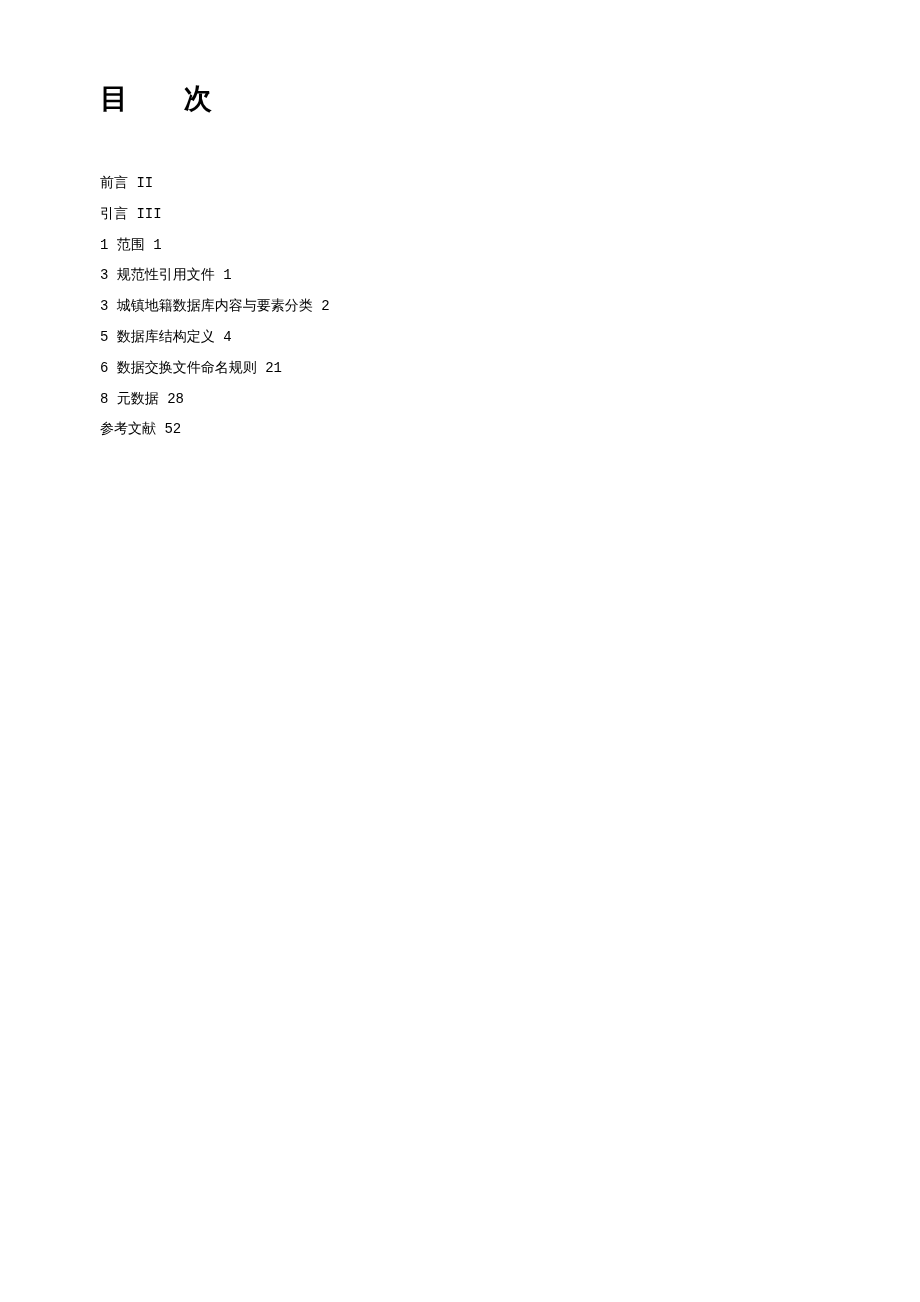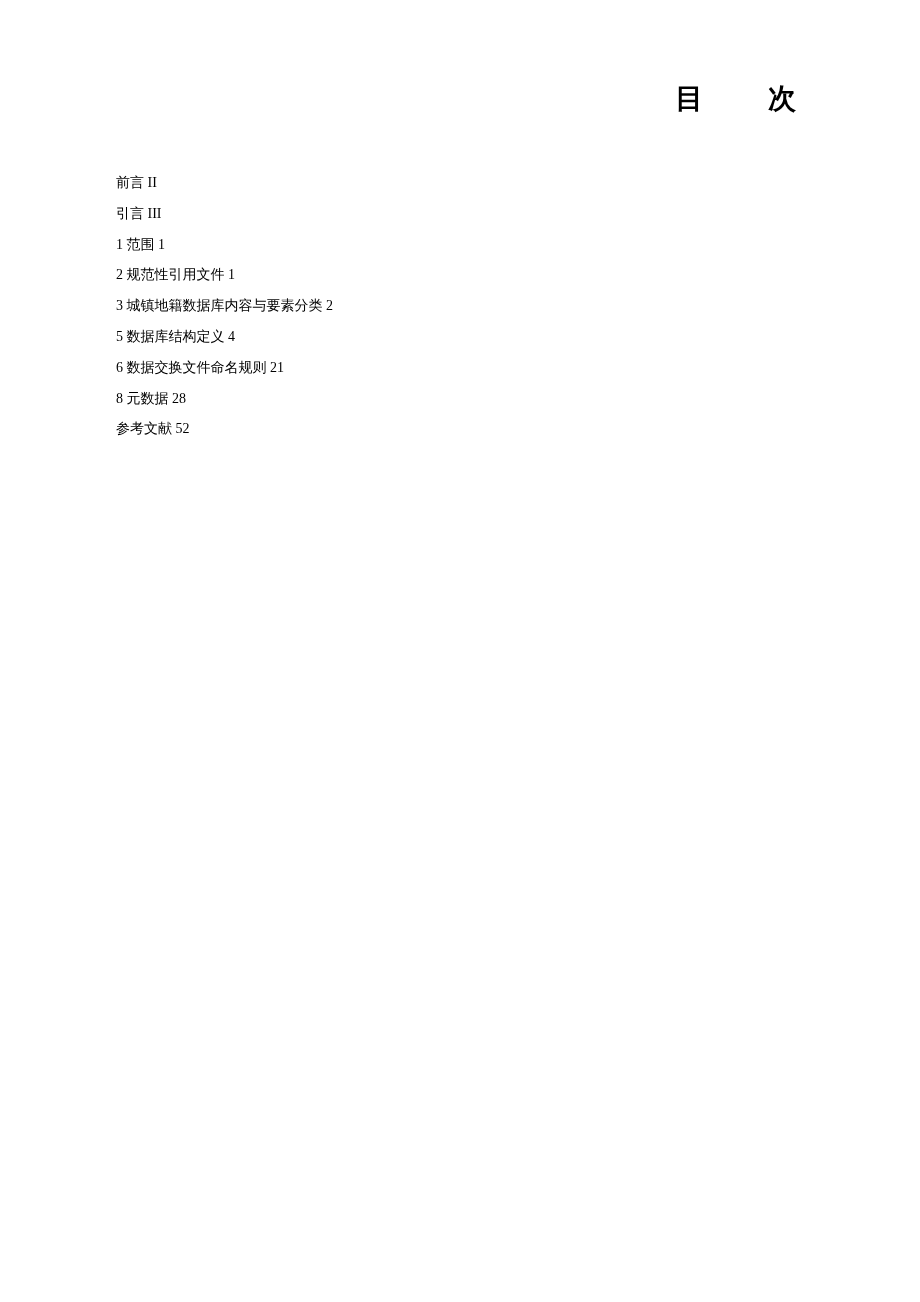--- a/index.html
+++ b/index.html
@@ -18,53 +18,54 @@
     }
 
     .page {
       width: 920px;
       min-height: 1302px;
       background: #ffffff;
       padding: 80px 100px 80px 100px;
     }
 
     .page-title {
-      text-align: right;
+      text-align: left;
       font-size: 28px;
       font-weight: bold;
       letter-spacing: 24px;
       margin-bottom: 50px;
-      font-family: Liberation Mono, monospace;
+      font-family: Liberation Sans, sans-serif;
     }
 
     .toc-list {
       list-style: none;
       padding: 0;
-      margin: 16px;
+      margin: 0;
       line-height: 2.0;
+      font-family: Liberation Mono, monospace;
     }
 
     .toc-list li {
       font-size: 14px;
       line-height: 2.2;
       color: #000;
     }
   </style>
 </head>
 <body>
 
 <div class="page">
 
   <div class="page-title">目   次</div>
 
   <ul class="toc-list">
   <li>前言 II</li>
       <li>引言 III</li>
       <li>1  范围 1</li>
-      <li>2  规范性引用文件 1</li>
+      <li>3  规范性引用文件 1</li>
       <li>3  城镇地籍数据库内容与要素分类 2</li>
       <li>5  数据库结构定义 4</li>
       <li>6  数据交换文件命名规则 21</li>
       <li>8  元数据 28</li>
       <li>参考文献 52</li>
     </ul>
 
 </div>
 
 </body></html>

